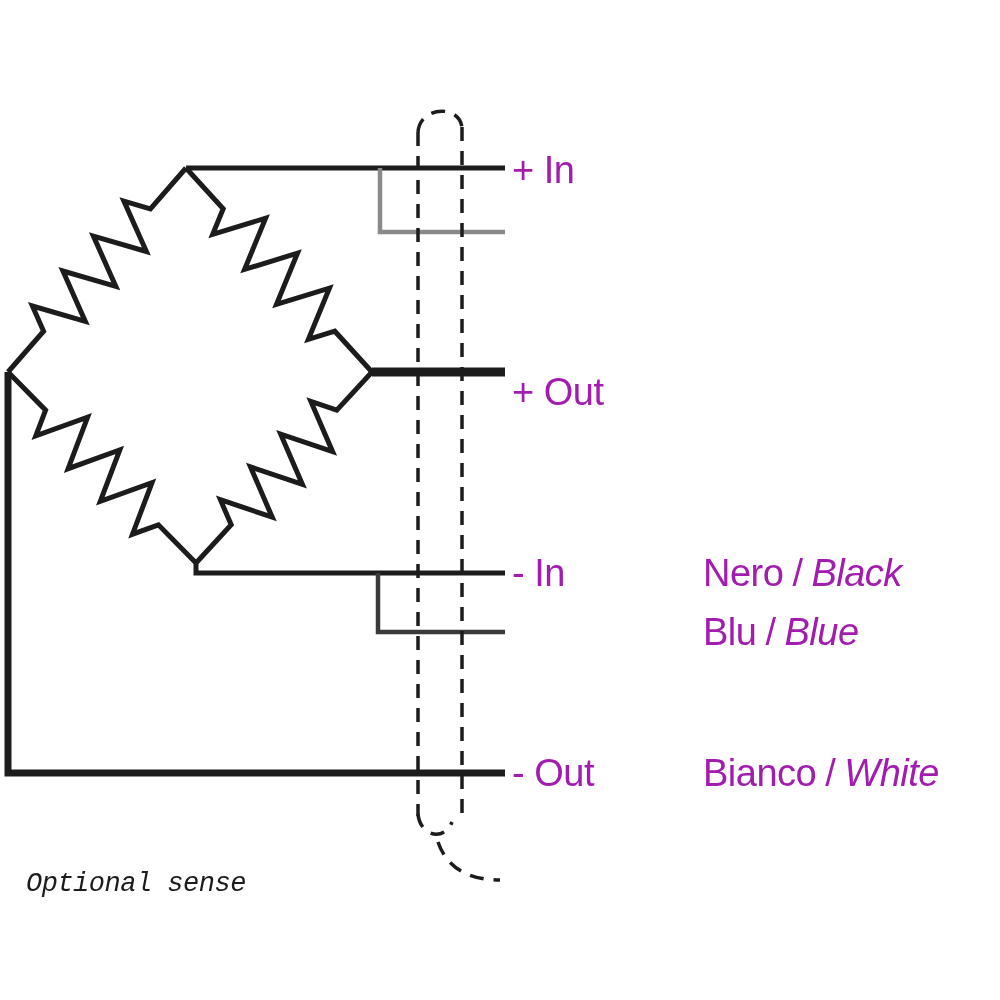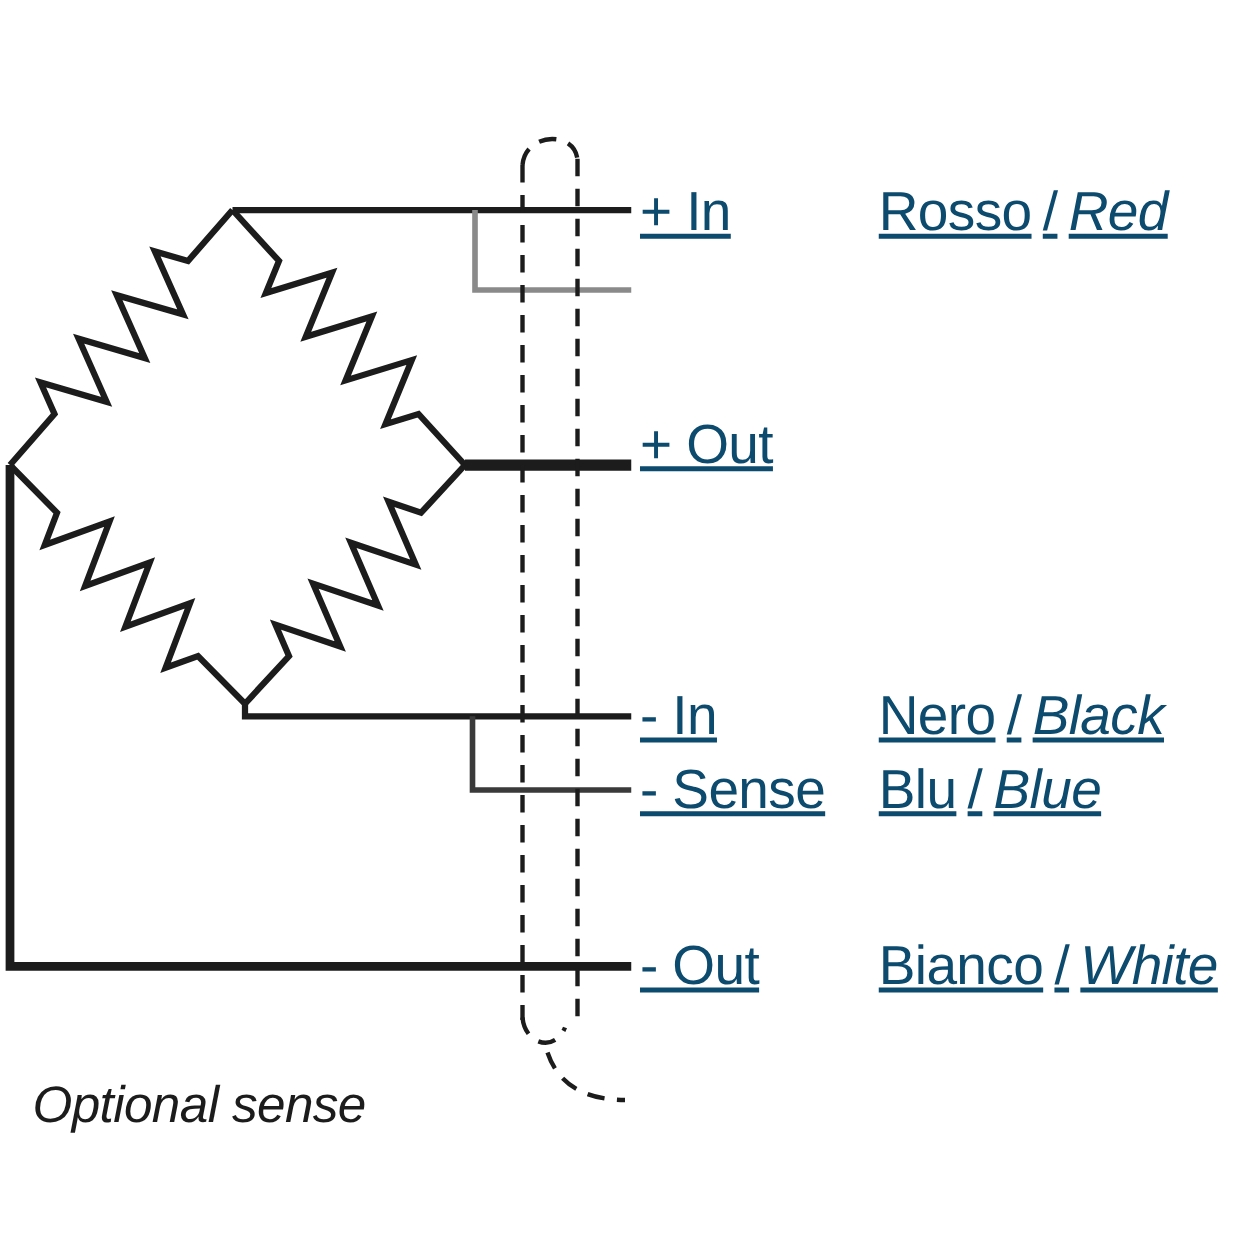--- a/index.html
+++ b/index.html
@@ -5,31 +5,31 @@
   html,body{margin:0;padding:0;}
   body{
     width:1000px;height:1000px;background:#ffffff;
     font-family:"Liberation Sans",sans-serif;color:#1c1c1c;
     overflow:hidden;
   }
   .canvas{position:relative;width:1000px;height:1000px;background:#ffffff;}
   svg{position:absolute;left:0;top:0;}
   .lbl{
     position:absolute;transform:translateY(-50%);
-    font-size:44px;line-height:1;white-space:nowrap;
-    letter-spacing:-0.5px;color:#0c4a6e;text-decoration:underline;
+    font-size:38px;line-height:1;white-space:nowrap;
+    letter-spacing:-0.5px;color:#a21caf;
   }
   .term{left:512px;}
   .colorlbl{left:703px;}
   .colorlbl em{font-style:italic;}
   .sep{margin:0 9px;}
   .note{
     position:absolute;transform:translateY(-50%);
-    font-size:41px;font-style:italic;line-height:1;
-    white-space:nowrap;letter-spacing:-0.5px;color:#1c1c1c;
+    font-size:27px;font-style:italic;line-height:1;
+    white-space:nowrap;letter-spacing:-0.5px;color:#1c1c1c;font-family:Liberation Mono, monospace;
   }
 </style>
 </head>
 <body>
 
 <div class="canvas">
 
   <svg width="1000" height="1000" viewBox="0 0 1000 1000">
     <g fill="none" stroke="#1c1c1c" stroke-width="5" stroke-linejoin="miter" stroke-linecap="butt">
 
@@ -49,28 +49,24 @@
     <g fill="none" stroke="#1c1c1c" stroke-width="3.5" stroke-dasharray="14 10">
       <path d="M 418 132 L 418 816" stroke="#1c1c1c"></path>
       <path d="M 462 127 L 462 816" stroke="#1c1c1c"></path>
       <path d="M 418 132 C 420 106 460 104 462 128" stroke="#1c1c1c"></path>
       <path d="M 418 814 C 420 836 444 842 452 822" stroke="#1c1c1c"></path>
       <path d="M 438 842 C 446 866 466 880 500 880" stroke="#1c1c1c"></path>
     </g>
   </svg>
 
   <div class="lbl term" style="top:170px"><span>+ In</span></div>
-  <div class="lbl term" style="top:356px"><span>+ Out</span></div>
+  <div class="lbl term" style="top:392px"><span>+ Out</span></div>
   <div class="lbl term" style="top:573px"><span>- In</span></div>
-  <div class="lbl term" style="top:632px"><span>- Sense</span></div>
   <div class="lbl term" style="top:773px"><span>- Out</span></div>
 
-  <div class="lbl colorlbl" style="top:170px">
-    <span>Rosso</span><span class="sep">/</span><em>Red</em>
-  </div>
   <div class="lbl colorlbl" style="top:632px">
     <span>Blu</span><span class="sep">/</span><em>Blue</em>
   </div>
   <div class="lbl colorlbl" style="top:573px">
     <span>Nero</span><span class="sep">/</span><em>Black</em>
   </div>
   <div class="lbl colorlbl" style="top:773px">
     <span>Bianco</span><span class="sep">/</span><em>White</em>
   </div>
 

